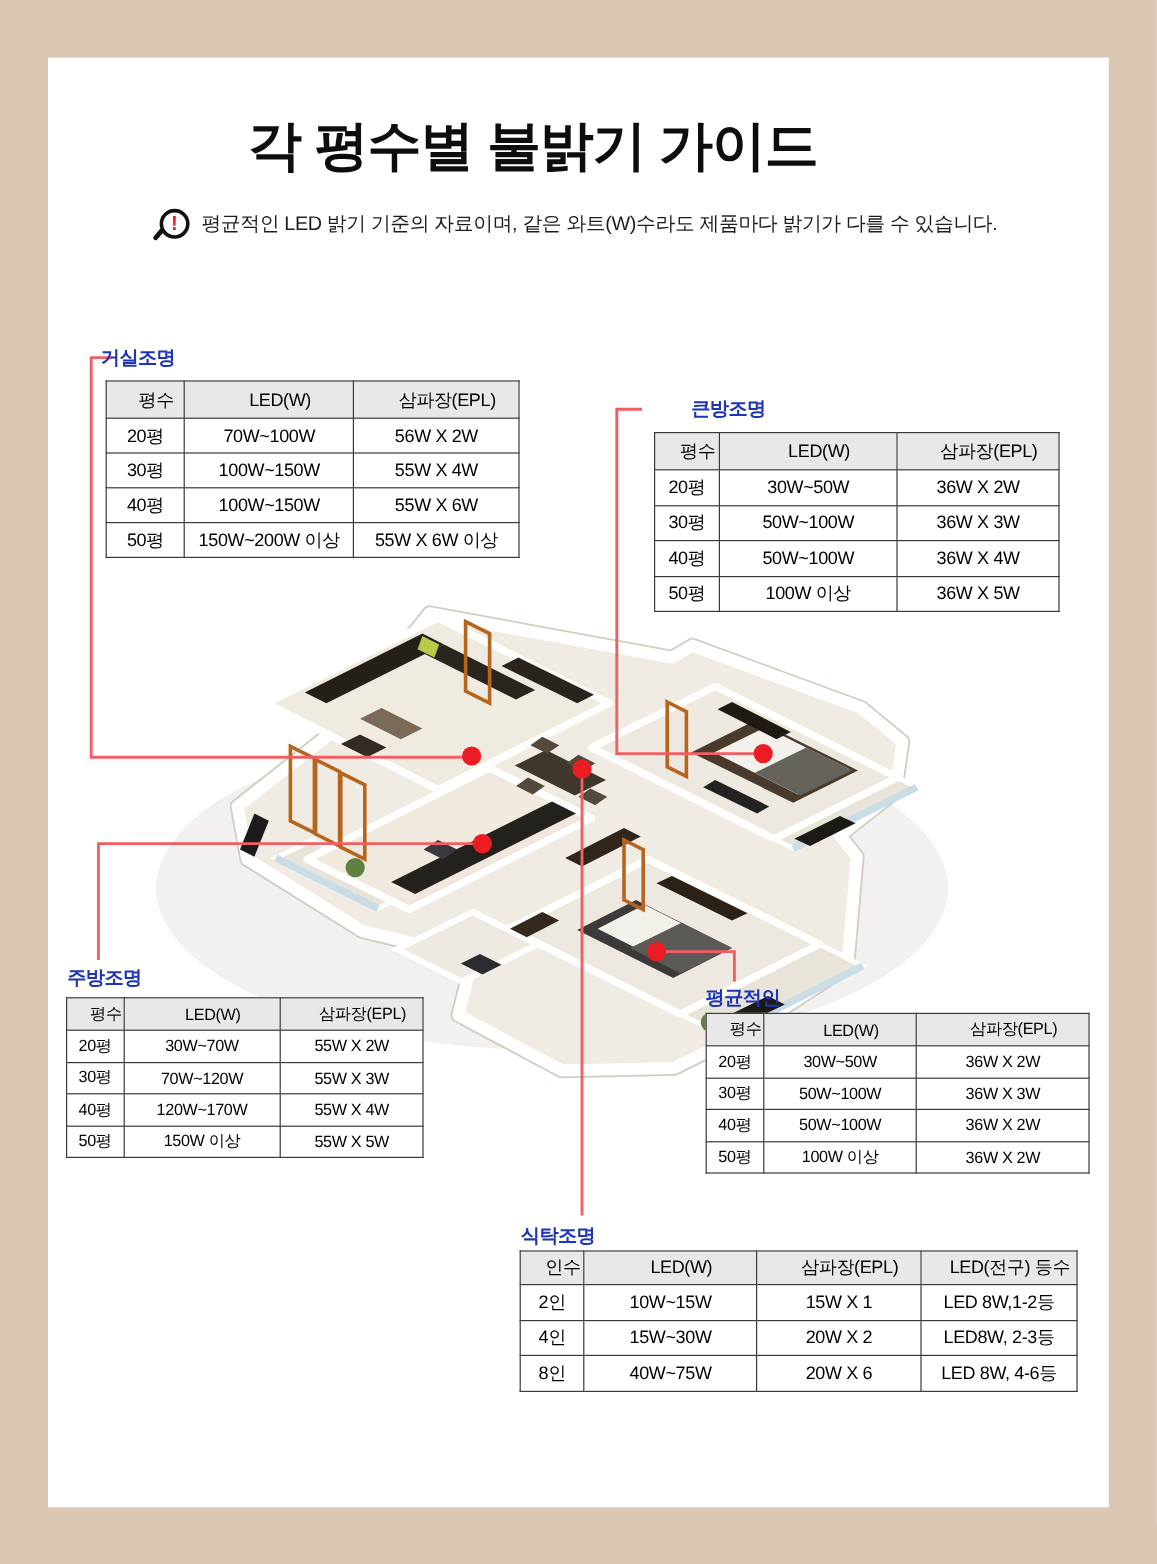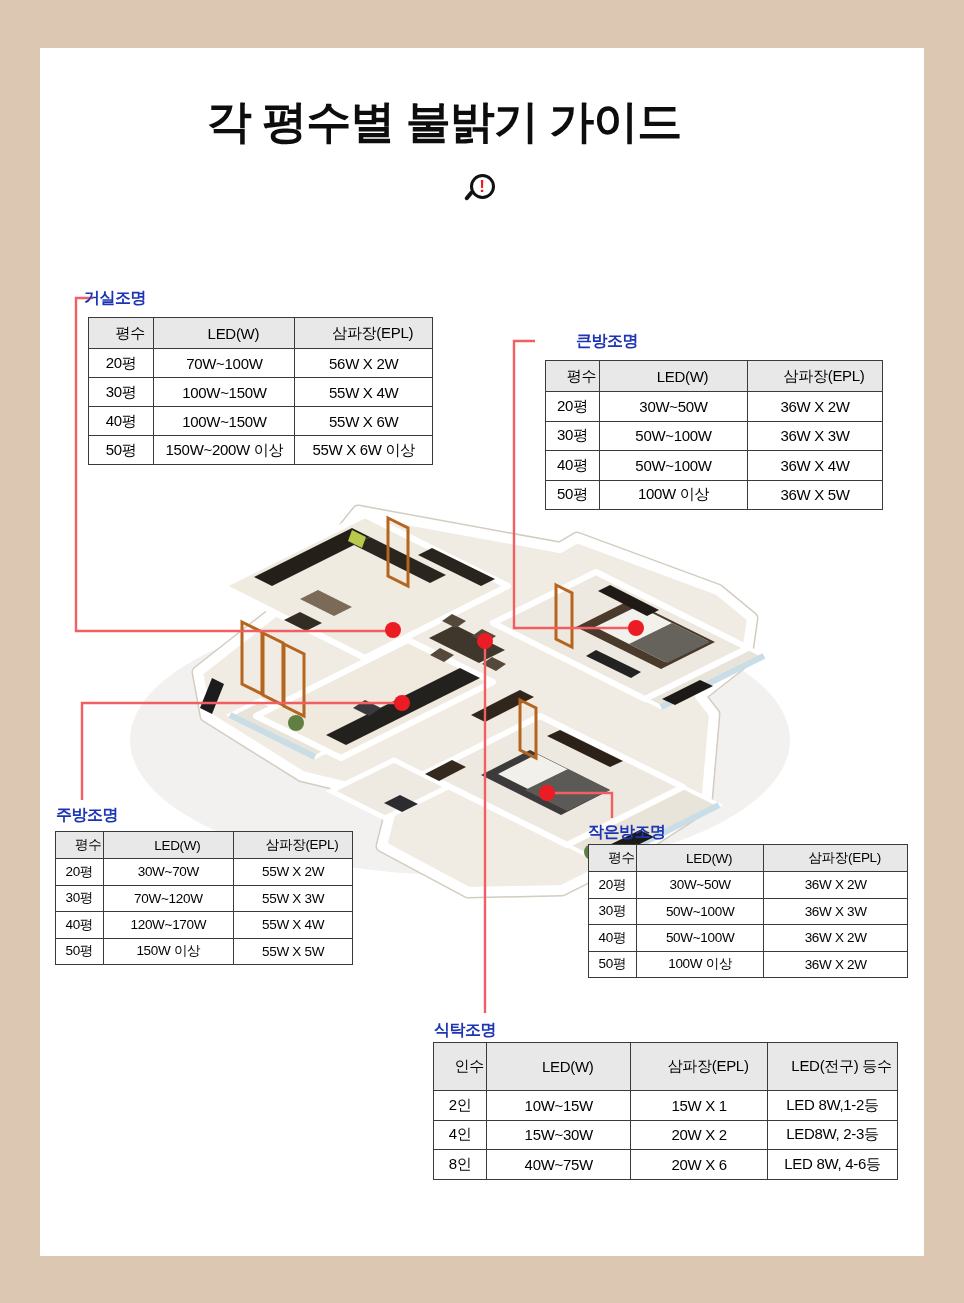--- a/index.html
+++ b/index.html
@@ -46,39 +46,40 @@
   table.guide th{background:var(--tbl-head);padding-left:18px;}
   #tbl-living{left:88px;top:317px;width:345px;font-size:15px;}
   #tbl-living th{height:31px;} #tbl-living td{height:29px;}
   #tbl-big{left:545px;top:360px;width:338px;font-size:15px;}
   #tbl-big th{height:31px;} #tbl-big td{height:29.5px;}
   #tbl-kitchen{left:55px;top:831px;width:298px;font-size:13.5px;}
   #tbl-kitchen th{height:27px;} #tbl-kitchen td{height:26.5px;}
   #tbl-small{left:588px;top:844px;width:320px;font-size:13.5px;}
   #tbl-small th{height:27px;} #tbl-small td{height:26.5px;}
   #tbl-dining{left:433px;top:1042px;width:465px;font-size:15px;}
-  #tbl-dining th{height:48px;} #tbl-dining td{height:29.5px;}
+  #tbl-dining th{height:28px;} #tbl-dining td{height:29.5px;}
   #lbl-living{left:84px;top:288px;}
   #lbl-big{left:548px;top:331px;margin-left:28px;}
   #lbl-kitchen{left:56px;top:805px;}
   #lbl-small{left:588px;top:822px;}
   #lbl-dining{left:434px;top:1020px;}
   #overlay{position:absolute;left:0;top:0;width:964px;height:1303px;z-index:1;pointer-events:none;}
 </style>
 </head>
 <body>
 
 <div class="panel"></div>
 
 <h1 class="page-title">각 평수별 불밝기 가이드</h1>
 
 <div class="notice">
   <span class="notice-icon">
     <span class="notice-bang">!</span>
   </span>
+  <span class="notice-text">평균적인 LED 밝기 기준의 자료이며, 같은 와트(W)수라도 제품마다 밝기가 다를 수 있습니다.</span>
 </div>
 
 <svg id="overlay" viewBox="0 0 964 1303" xmlns="http://www.w3.org/2000/svg">
 
   <ellipse cx="460" cy="740" rx="330" ry="135" fill="rgba(70,60,45,0.07)"></ellipse>
 
   <g>
     <path d="M358,511 L560,548 577,538 718,590 752,618 746,660 700,696 714,714 706,806 622,860 562,890 468,892 382,846 394,798 302,776 206,716 198,672 282,606 Z" fill="#f1ece3" stroke="#d3ccc0" stroke-width="13" stroke-linejoin="round"></path>
     <path d="M358,511 L560,548 577,538 718,590 752,618 746,660 700,696 714,714 706,806 622,860 562,890 468,892 382,846 394,798 302,776 206,716 198,672 282,606 Z" fill="#f1ece3" stroke="#ffffff" stroke-width="10" stroke-linejoin="round"></path>
   </g>
@@ -163,21 +164,21 @@
     <circle cx="636" cy="628" r="8"></circle>
     <circle cx="402" cy="703" r="8"></circle>
     <circle cx="547" cy="793" r="8"></circle>
     <circle cx="485" cy="641" r="8"></circle>
   </g>
 </svg>
 
 <div class="tbl-label" id="lbl-living">거실조명</div>
 <div class="tbl-label" id="lbl-big">큰방조명</div>
 <div class="tbl-label" id="lbl-kitchen">주방조명</div>
-<div class="tbl-label" id="lbl-small">작은방조명</div>
+<div class="tbl-label" id="lbl-small">평균적인</div>
 <div class="tbl-label" id="lbl-dining">식탁조명</div>
 
 <table class="guide" id="tbl-living">
   <colgroup>
       <col style="width:19%">
       <col style="width:41%">
       <col style="width:40%">
     </colgroup>
   <thead>
       <tr>

